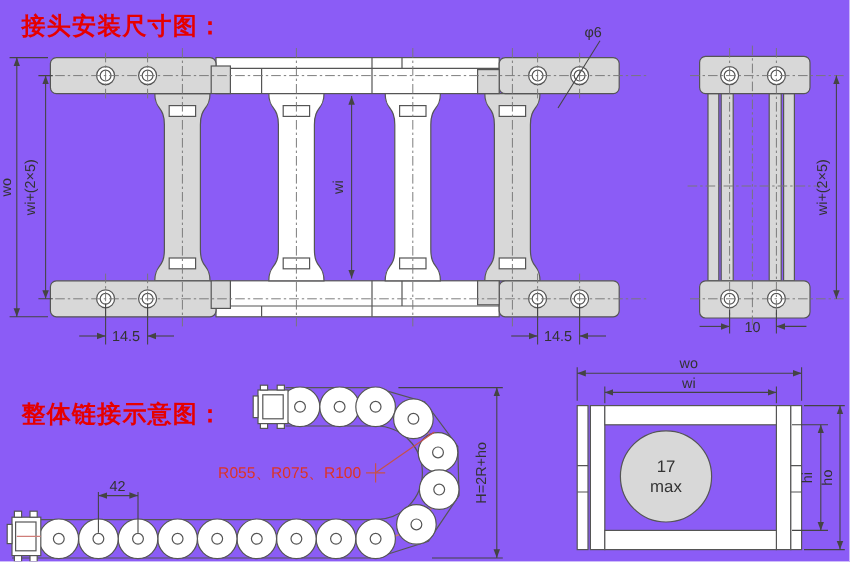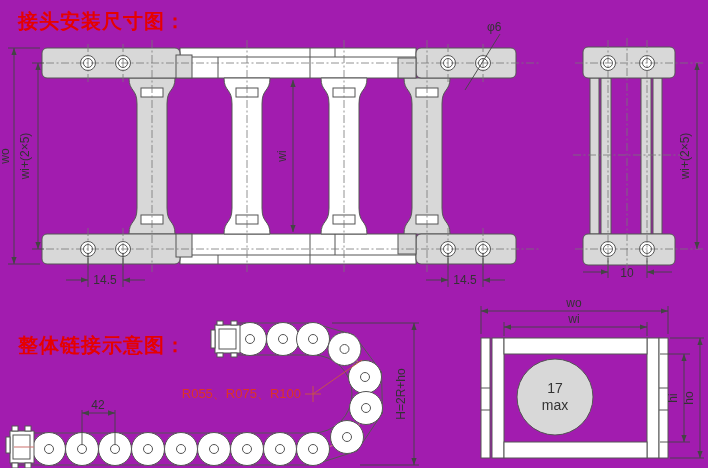--- a/index.html
+++ b/index.html
@@ -1,16 +1,16 @@
 <!DOCTYPE html>
 <html><head>
 <meta charset="utf-8">
 <style>
   html,body{margin:0;padding:0;background:#ffffff;}
-  .canvas{position:relative;width:708px;height:468px;background:#a21caf;overflow:hidden;
+  .canvas{position:relative;width:708px;height:468px;background:#8b5cf6;overflow:hidden;
           font-family:"Liberation Sans", sans-serif;}
   svg{position:absolute;left:0;top:0;}
   text{font-family:"Liberation Sans", sans-serif;}
   .dimtxt{font-size:12px;fill:#333;}
   .vtxt{font-size:12px;fill:#333;}
   .title{font-size:20px;font-weight:bold;fill:#e60000;letter-spacing:1px;}
   .redlbl{font-size:13px;fill:#dd3326;}
   .boretxt{font-size:14px;fill:#333;}
   .outline{stroke:#555;stroke-width:1;fill:none;}
   .grayfill{fill:#d8d8d8;stroke:#555;stroke-width:1;}

